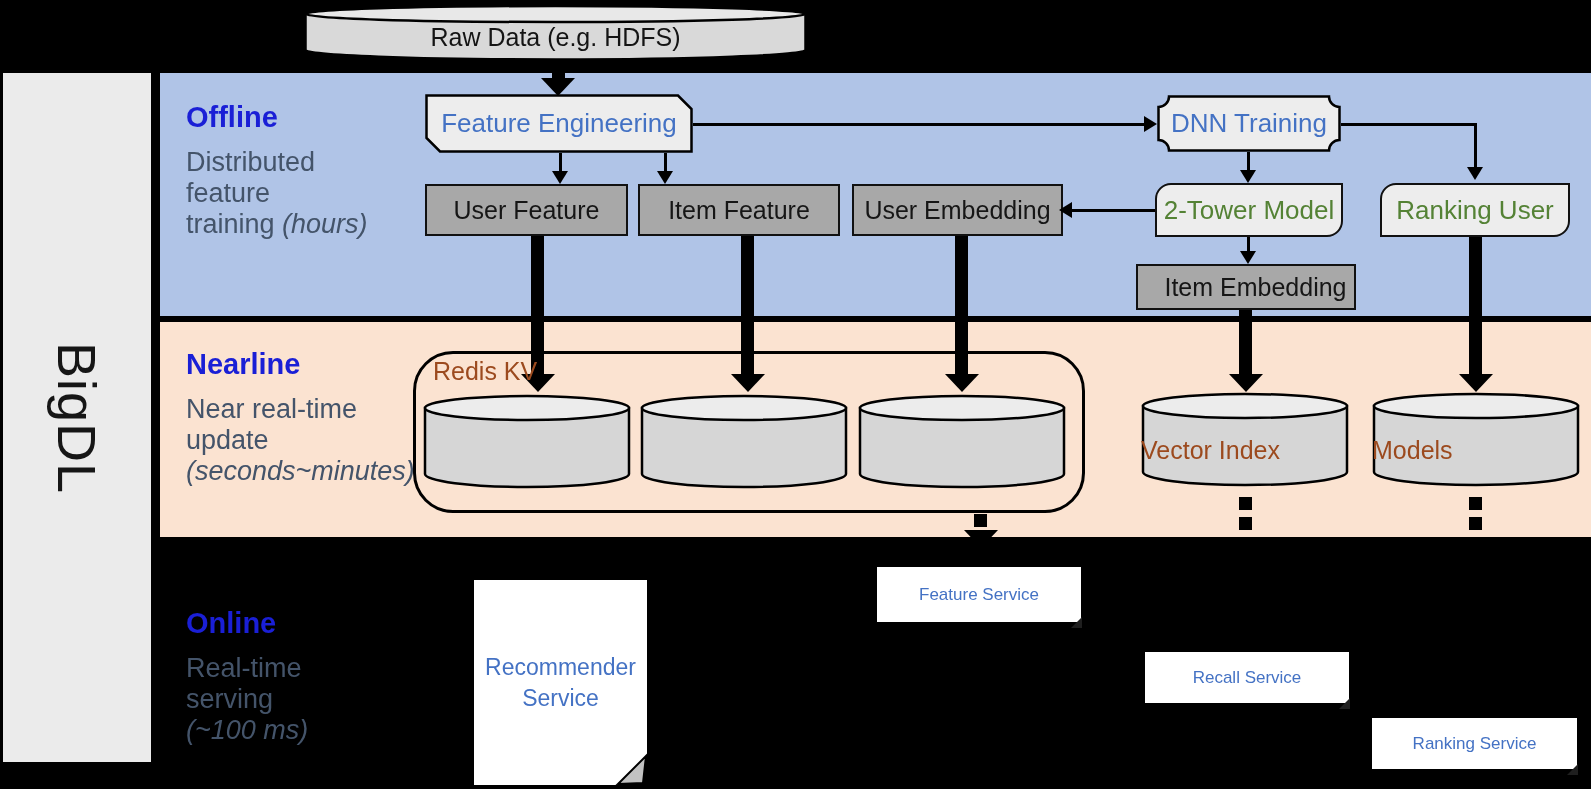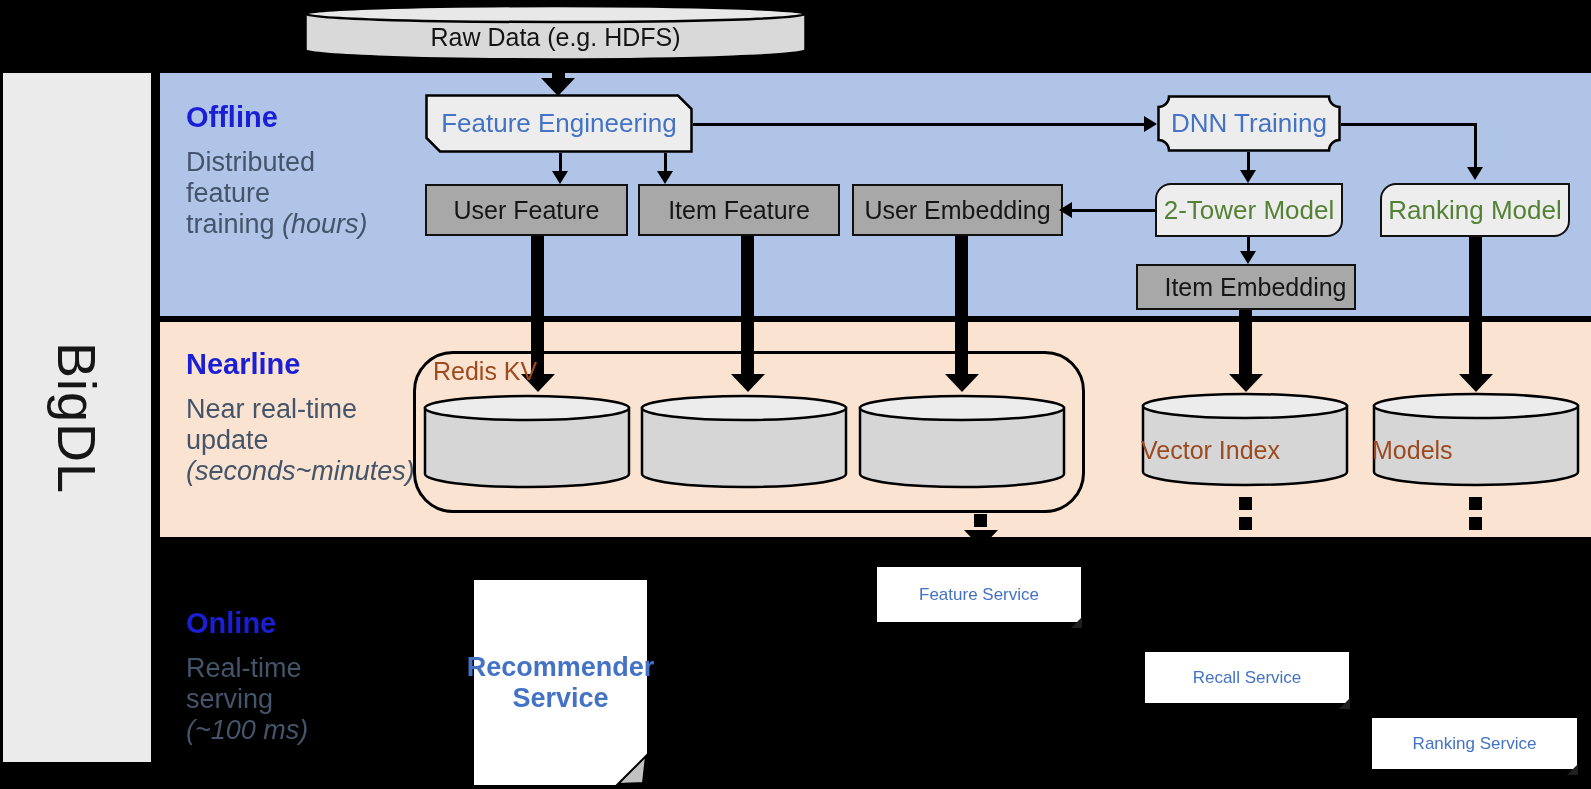--- a/index.html
+++ b/index.html
@@ -37,21 +37,21 @@
   .th-right{border-top:8px solid transparent;border-bottom:8px solid transparent;border-left:13px solid #000;}
   .fat-down{border-left:17px solid transparent;border-right:17px solid transparent;border-top:18px solid #000;}
   
   .redis-frame{border:3.5px solid #000;border-radius:40px;box-sizing:border-box;}
   .store-label{color:#9c4a1e;font-size:25px;white-space:nowrap;}
   .cyl-label{position:absolute;left:0;right:0;top:44px;text-align:left;}
   
   .doc-body{position:absolute;inset:0;background:#fff;
     clip-path:polygon(0 0,100% 0,100% calc(100% - 30px),calc(100% - 30px) 100%,0 100%);}
   .doc-label{position:absolute;inset:0;display:flex;flex-direction:column;align-items:center;justify-content:center;
-    color:#4472c4;font-size:27px;line-height:31px;text-align:right;font-weight:bold;}
+    color:#4472c4;font-size:23px;line-height:31px;text-align:right;}
 </style>
 </head>
 <body>
 
 <div class="canvas">
 
   <div class="abs band offline"></div>
   <div class="abs band nearline"></div>
 
   <div class="abs sidebar">
@@ -132,21 +132,21 @@
     <span>Item Feature</span>
   </div>
   <div class="abs nodebox gray-box" style="left:852px;top:184px;width:211px;height:52px;">
     <span>User Embedding</span>
   </div>
 
   <div class="abs nodebox model-box" style="left:1155px;top:183px;width:188px;height:54px;">
     <span>2-Tower Model</span>
   </div>
   <div class="abs nodebox model-box" style="left:1380px;top:183px;width:190px;height:54px;">
-    <span>Ranking Model</span>
+    <span>Ranking User</span>
   </div>
 
   <div class="abs hline" style="left:1072px;top:209px;width:83px;height:2.5px;"></div>
   <div class="abs head th-left" style="left:1059px;top:202px;"></div>
 
   <div class="abs vline" style="left:1247px;top:237px;width:2.5px;height:16px;"></div>
   <div class="abs head th-down" style="left:1240px;top:251px;"></div>
 
   <div class="abs nodebox gray-box" style="left:1136px;top:264px;width:220px;height:46px;padding-left:19px;">
     <span>Item Embedding</span>

